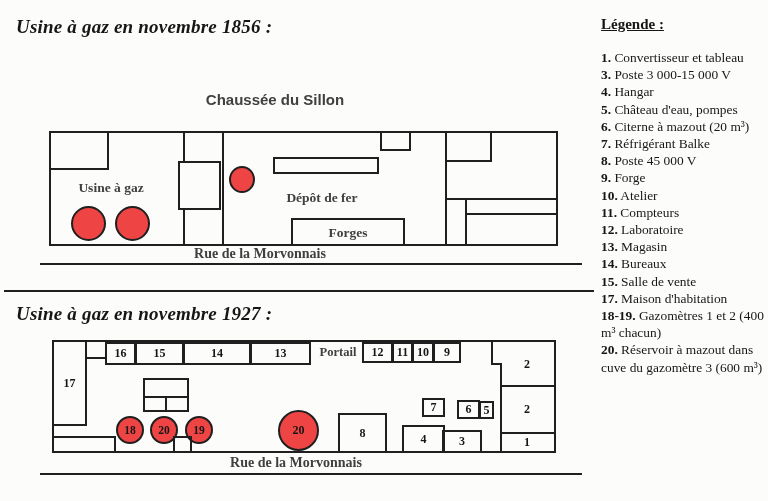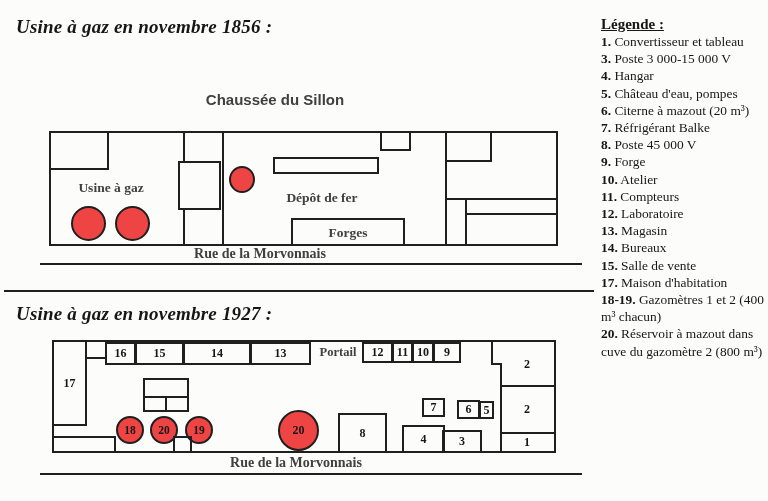--- a/index.html
+++ b/index.html
@@ -9,21 +9,21 @@
   .wall{position:absolute;background:#1f1f1f;}
   .box{position:absolute;border:2px solid #1f1f1f;box-sizing:border-box;background:transparent;}
   .fill{background:#fcfcfa;}
   .circle{position:absolute;border:2px solid #1f1f1f;border-radius:50%;box-sizing:border-box;
           display:flex;align-items:center;justify-content:center;background:#ef4444;}
   .lbl{position:absolute;font-weight:bold;color:#404040;text-align:center;line-height:1.05;}
   .title{position:absolute;font-weight:bold;font-style:italic;font-size:19px;letter-spacing:.2px;}
   .roomnum{position:absolute;display:flex;align-items:center;justify-content:center;
            font-weight:bold;font-size:12px;}
   #legend{position:absolute;left:601px;top:16px;width:167px;}
-  #legend .ltitle{font-weight:bold;font-size:15px;text-decoration:underline;}
+  #legend .ltitle{font-weight:bold;font-size:15px;text-decoration:underline;margin-bottom:16px;}
   #legend .items{font-size:13.4px;line-height:17.2px;}
   #legend .item .n{font-weight:bold;}
   #plan1856,#plan1927{position:absolute;border:2px solid #1f1f1f;box-sizing:border-box;}
 </style>
 </head>
 <body>
 
 <div id="page">
 
   <div class="title" style="left:16px;top:16px;">Usine à gaz en novembre 1856 :</div>
@@ -160,17 +160,17 @@
       <div class="item"><span class="n">8.</span> <span>Poste 45 000 V</span></div>
       <div class="item"><span class="n">9.</span> <span>Forge</span></div>
       <div class="item"><span class="n">10.</span> <span>Atelier</span></div>
       <div class="item"><span class="n">11.</span> <span>Compteurs</span></div>
       <div class="item"><span class="n">12.</span> <span>Laboratoire</span></div>
       <div class="item"><span class="n">13.</span> <span>Magasin</span></div>
       <div class="item"><span class="n">14.</span> <span>Bureaux</span></div>
       <div class="item"><span class="n">15.</span> <span>Salle de vente</span></div>
       <div class="item"><span class="n">17.</span> <span>Maison d'habitation</span></div>
       <div class="item"><span class="n">18-19.</span> <span>Gazomètres 1 et 2 (400 m³ chacun)</span></div>
-      <div class="item"><span class="n">20.</span> <span>Réservoir à mazout dans cuve du gazomètre 2 (800 m³)</span></div>
+      <div class="item"><span class="n">20.</span> <span>Réservoir à mazout dans cuve du gazomètre 3 (600 m³)</span></div>
     </div>
   </div>
 
 </div>
 
 </body></html>

